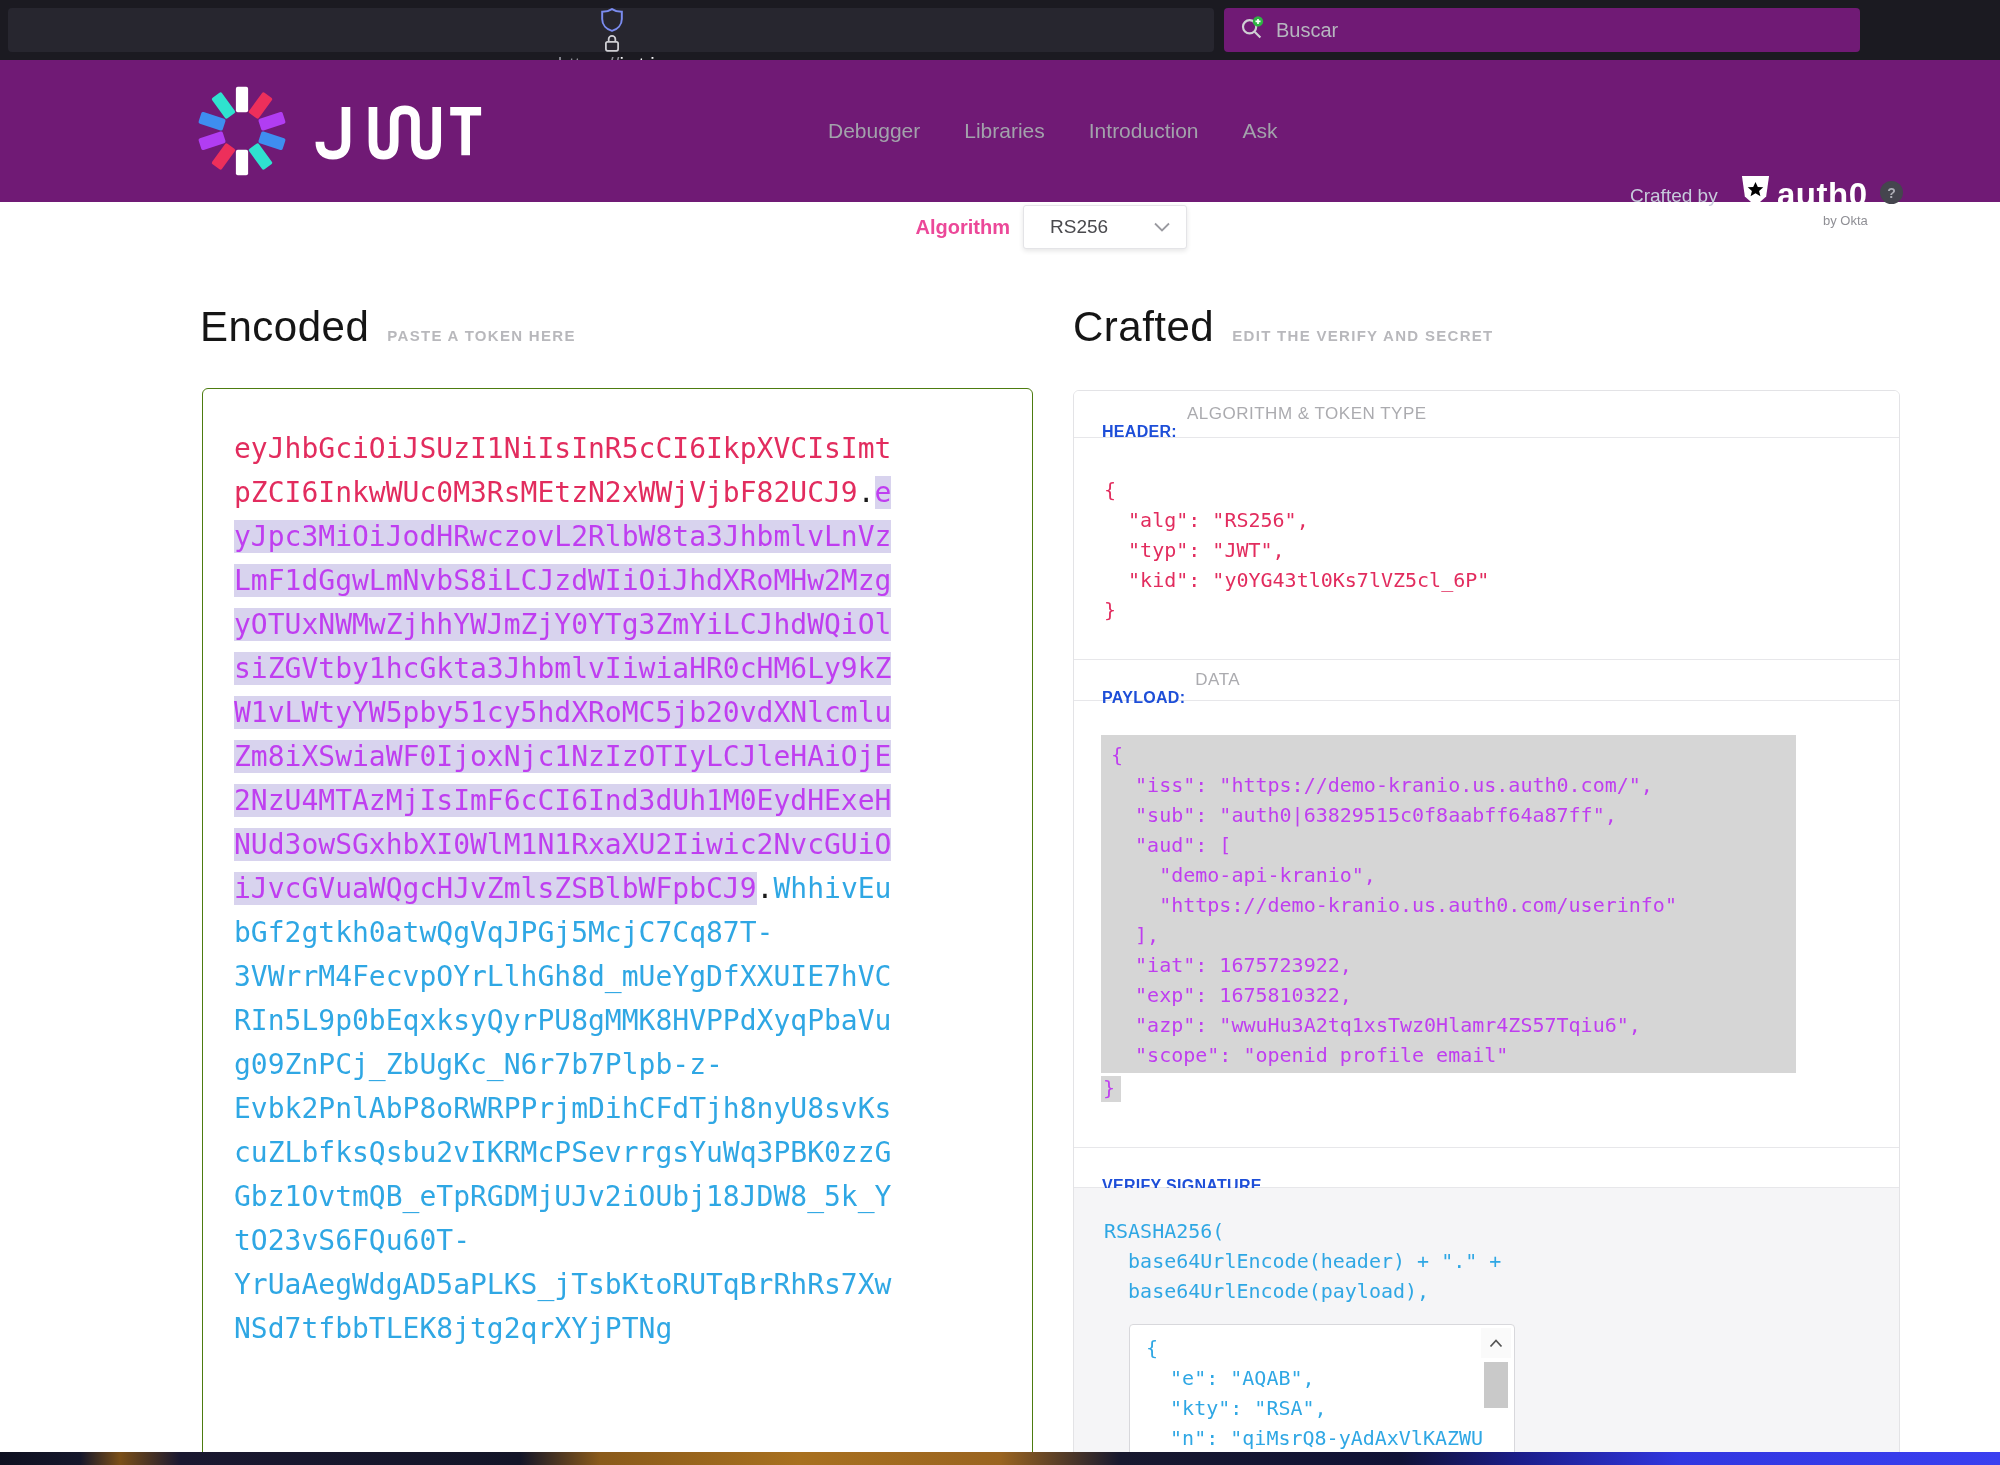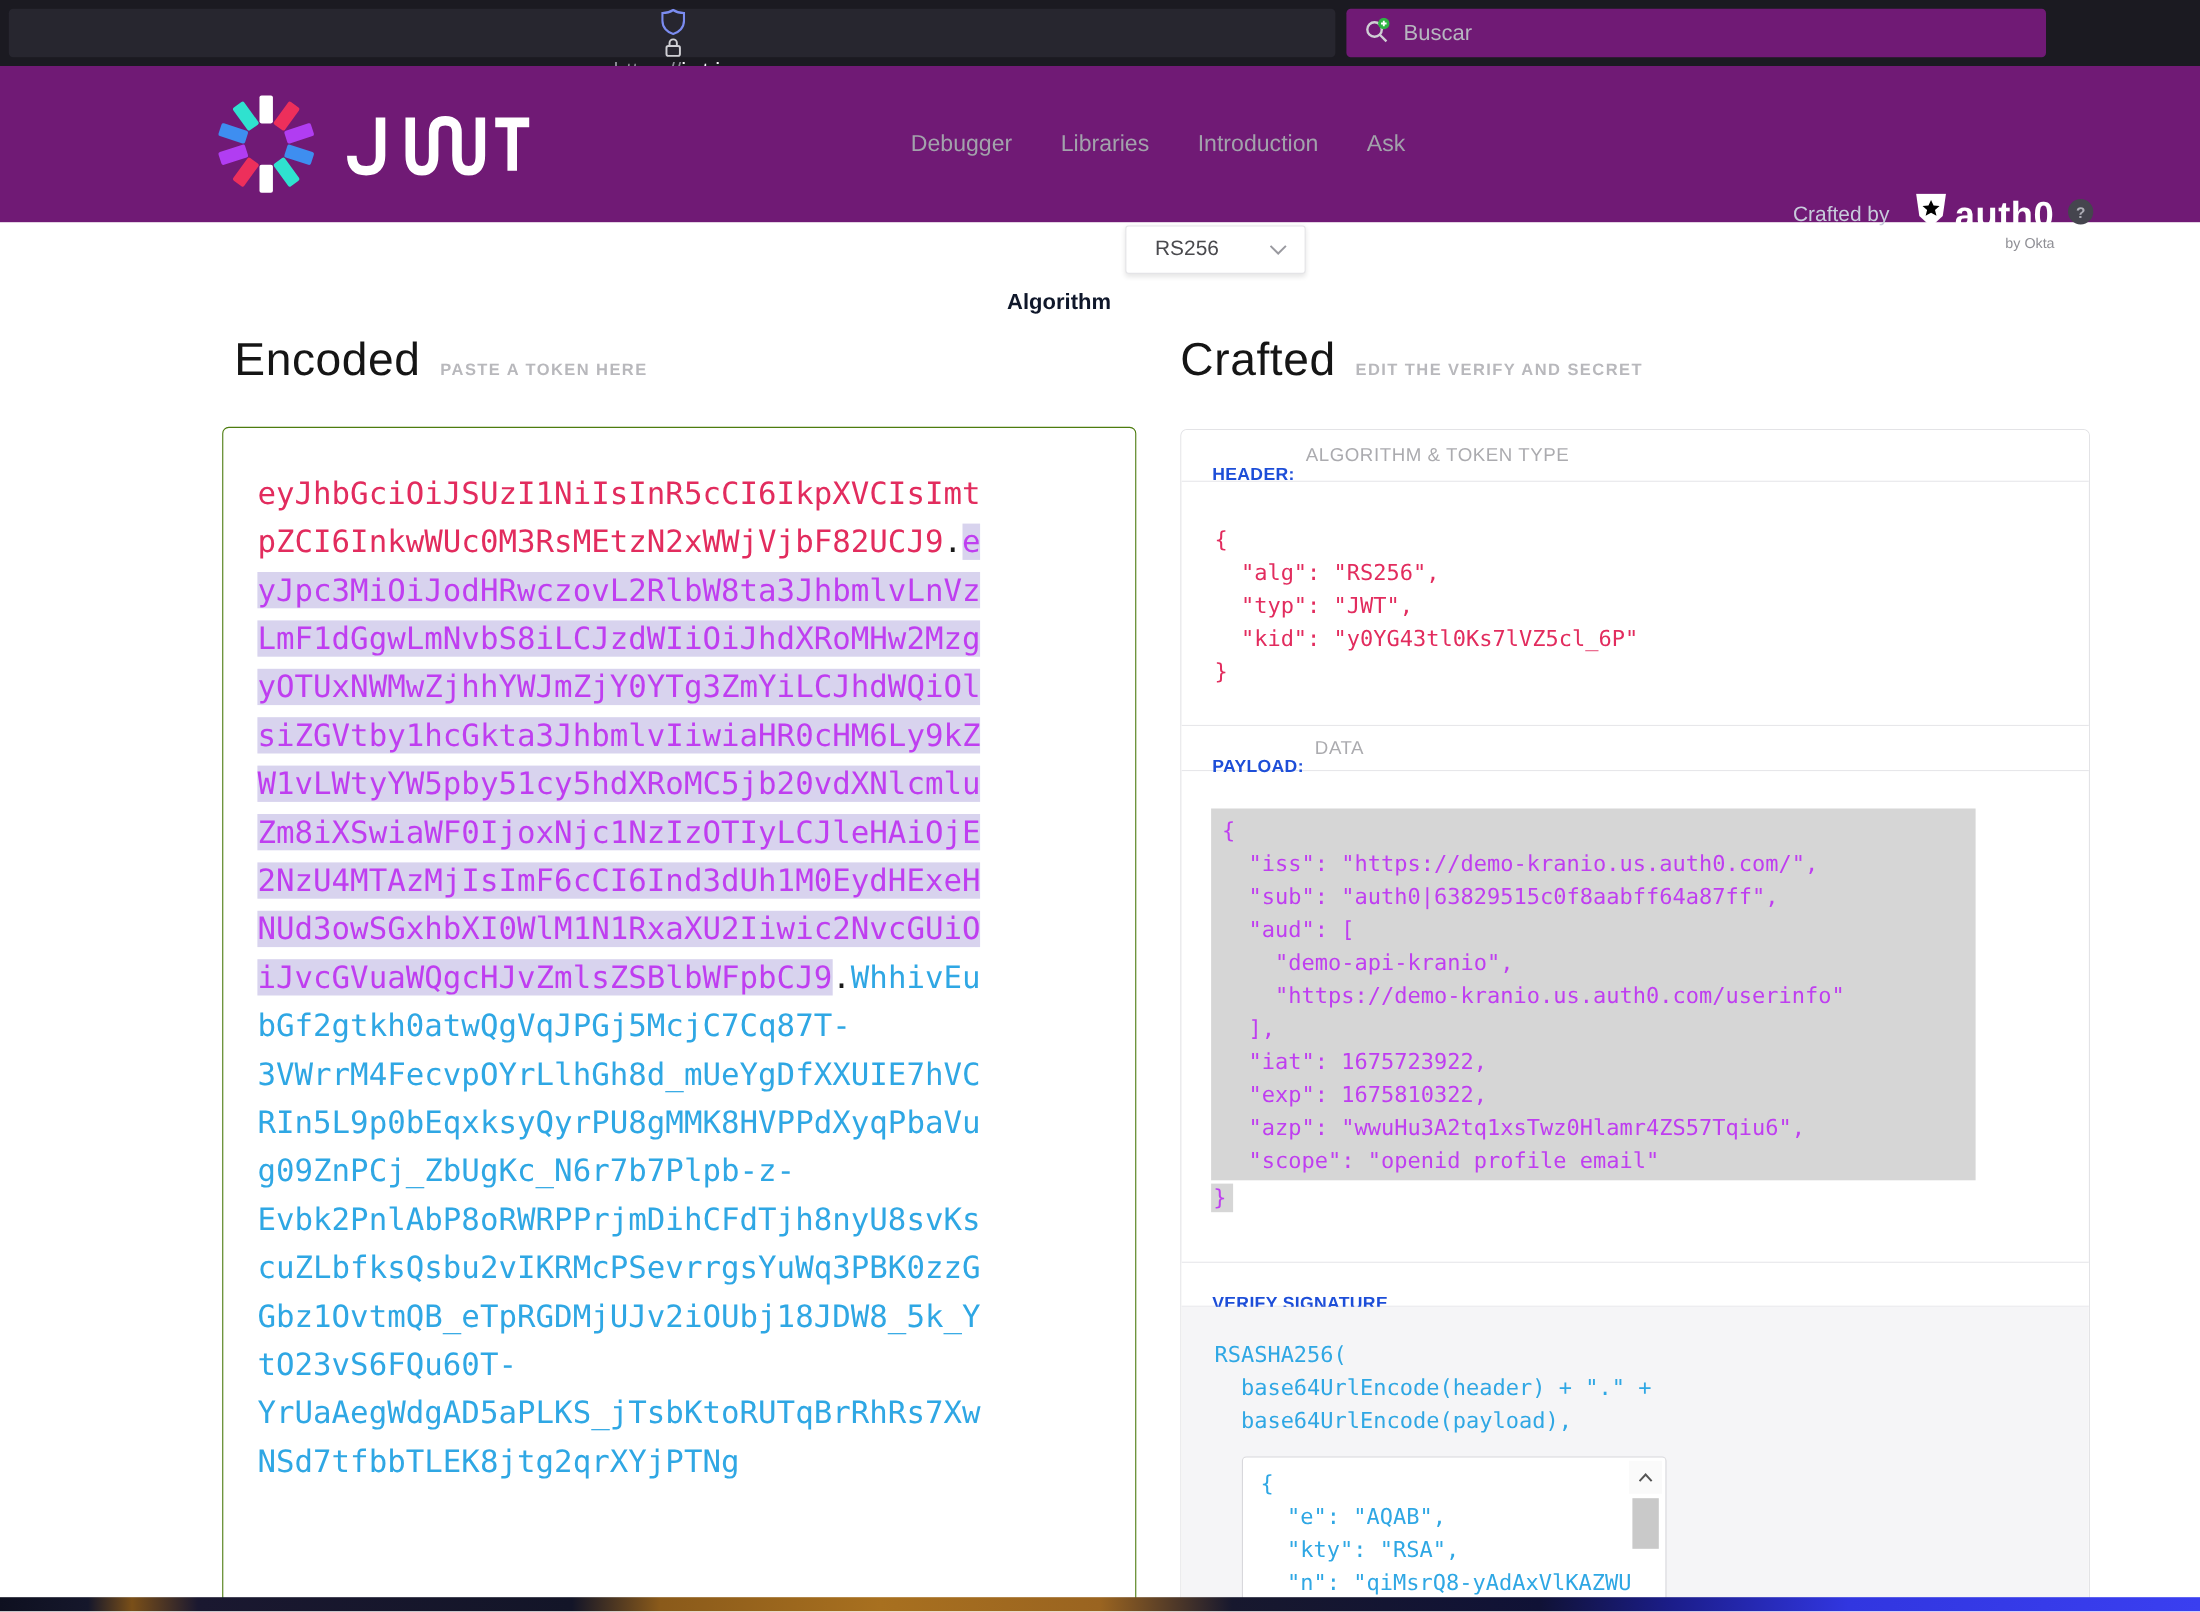--- a/index.html
+++ b/index.html
@@ -24,28 +24,28 @@
   .logo-word { position:absolute; left:312px; top:45px; }
   .nav { position:absolute; left:828px; top:0; height:142px; display:flex; align-items:center; gap:44px; }
   .nav-item { color:#a2a2ab; font-size:21px; cursor:pointer; }
   .crafted-label { position:absolute; left:1630px; top:125px; font-size:19px; color:#c7cbdb; }
   .auth0-mark { position:absolute; left:1740px; top:116px; }
   .auth0-word { position:absolute; left:1777px; top:116px; color:#fff; font-size:33px; font-weight:bold; letter-spacing:.5px; }
   .by-okta { position:absolute; left:1823px; top:153px; color:#8f8f95; font-size:13px; }
   .help-circle { position:absolute; left:1880px; top:121px; width:23px; height:23px; border-radius:50%; background:#45454e; color:#aeaeb6; font-size:14px; font-weight:bold; display:flex; align-items:center; justify-content:center; }
 
   
-  .algo-label { position:absolute; left:880px; top:216px; width:130px; text-align:right; font-size:20px; font-weight:bold; color:#0f172a;margin-top:48px; }
+  .algo-label { position:absolute; left:880px; top:216px; width:130px; text-align:right; font-size:20px; font-weight:bold; color:#ec4899; }
   .algo-select { position:absolute; left:1023px; top:205px; width:164px; height:44px; background:#fff; border:1px solid #e4e4e7; border-radius:3px; box-shadow:0 2px 5px rgba(0,0,0,.10); display:flex; align-items:center; cursor:pointer; }
   .algo-value { margin-left:26px; font-size:19px; color:#4a4a4e; }
   .algo-chevron { margin-left:auto; margin-right:16px; display:flex; }
 
   
   .title-row { position:absolute; top:303px; display:flex; align-items:baseline; gap:18px; }
-  .title-row.enc { left:213px;justify-content:space-between; } .title-row.dec { left:1073px; }
+  .title-row.enc { left:200px;justify-content:space-between; } .title-row.dec { left:1073px; }
   .section-title { font-size:42px; color:#151515; letter-spacing:.5px; }
   .section-sub { font-size:15px; font-weight:600; color:#b8b8bc; letter-spacing:1.3px; }
 
   
   .enc-panel { position:absolute; left:202px; top:388px; width:831px; height:1072px; background:#fff; border:1px solid #4d7c0f; border-radius:6px; }
   .token { position:absolute; left:31px; top:38px; width:666px; font-family:"DejaVu Sans Mono", monospace; font-size:28px; line-height:44px; overflow-wrap:break-word; word-wrap:break-word; cursor:text; }
   .tok-header { color:#e22c5e; }
   .tok-dot { color:#1a1a1a; }
   .tok-payload { color:#bf3ef0; background:#d8d3ee; }
   .tok-signature { color:#2fa7e4; }

